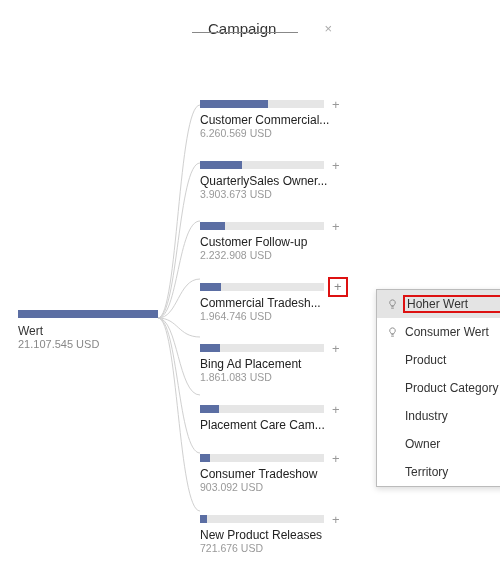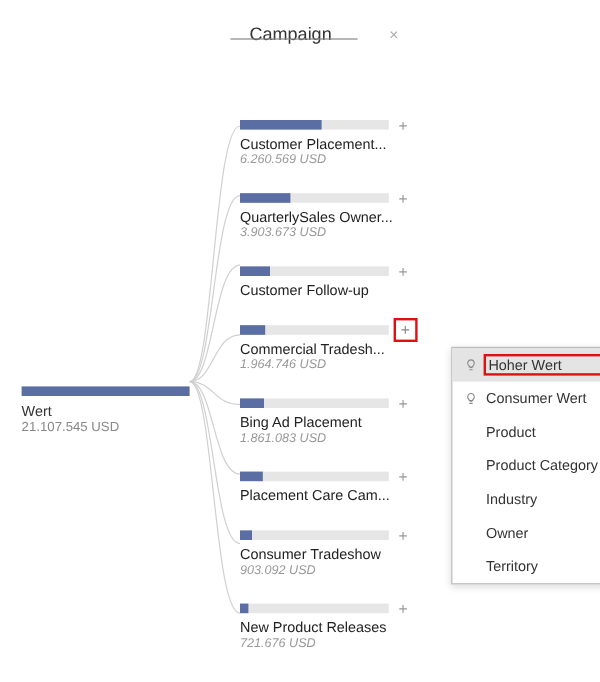--- a/index.html
+++ b/index.html
@@ -37,21 +37,20 @@
     font-size: 13px;
     color: #aaa;
     cursor: pointer;
     margin-left: 8px;
   }
   .root-node {
     position: absolute;
     left: 18px;
     top: 310px;
     width: 140px;
-    margin-top: 12px;
   }
   .root-bar {
     width: 140px;
     height: 8px;
     background: #5B6EA3;
     margin-bottom: 6px;
   }
   .root-label { font-size: 12px; color: #333; }
   .root-value { font-size: 11px; color: #888; }
   .tree-connector {
@@ -106,21 +105,20 @@
     font-size: 12px;
     color: #222;
     white-space: nowrap;
     overflow: hidden;
     text-overflow: ellipsis;
     width: 140px;
   }
   .node-value {
     font-size: 10.5px;
     color: #999;
-    font-style: italic;
   }
   .menu {
     position: absolute;
     left: 352px;
     top: 289px;
     width: 138px;
     background: #fff;
     border: 1px solid #bbb;
     box-shadow: 0 2px 6px rgba(0,0,0,0.15);
     z-index: 10;
@@ -178,37 +176,38 @@
     <path d="M0,218 C20,218 20,411 42,411"></path>
   </g>
 </svg>
 
 <div class="nodes" id="nodes">
     <div class="node">
       <span class="bar-track">
         <span class="bar-fill" style="width: 55%;"></span>
       </span>
       <span class="expand">+</span>
-      <div class="node-label">Customer Placement...</div>
+      <div class="node-label">Customer Commercial...</div>
       <div class="node-value">6.260.569 USD</div>
     </div>
     <div class="node">
       <span class="bar-track">
         <span class="bar-fill" style="width: 34%;"></span>
       </span>
       <span class="expand">+</span>
       <div class="node-label">QuarterlySales Owner...</div>
       <div class="node-value">3.903.673 USD</div>
     </div>
     <div class="node">
       <span class="bar-track">
         <span class="bar-fill" style="width: 20%;"></span>
       </span>
       <span class="expand">+</span>
       <div class="node-label">Customer Follow-up</div>
+      <div class="node-value">2.232.908 USD</div>
     </div>
     <div class="node">
       <span class="bar-track">
         <span class="bar-fill" style="width: 17%;"></span>
       </span>
       <span class="expand highlight">+</span>
       <div class="node-label">Commercial Tradesh...</div>
       <div class="node-value">1.964.746 USD</div>
     </div>
     <div class="node">

